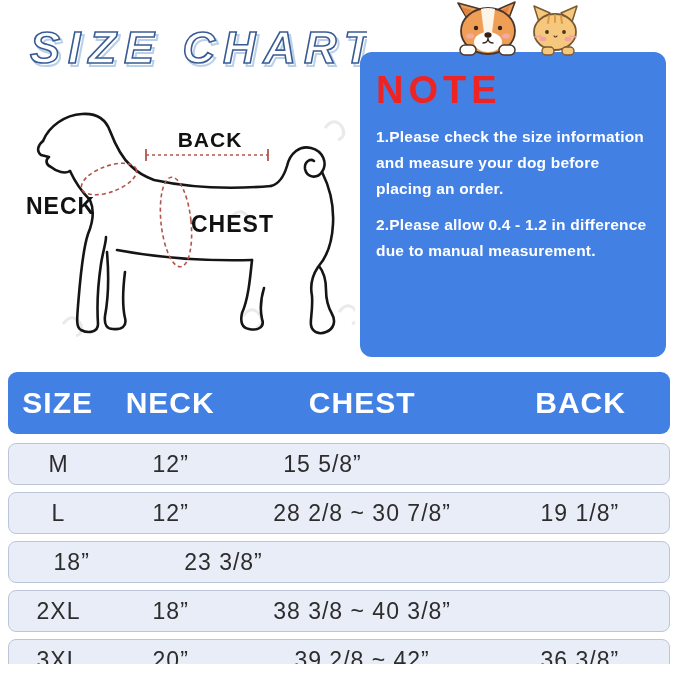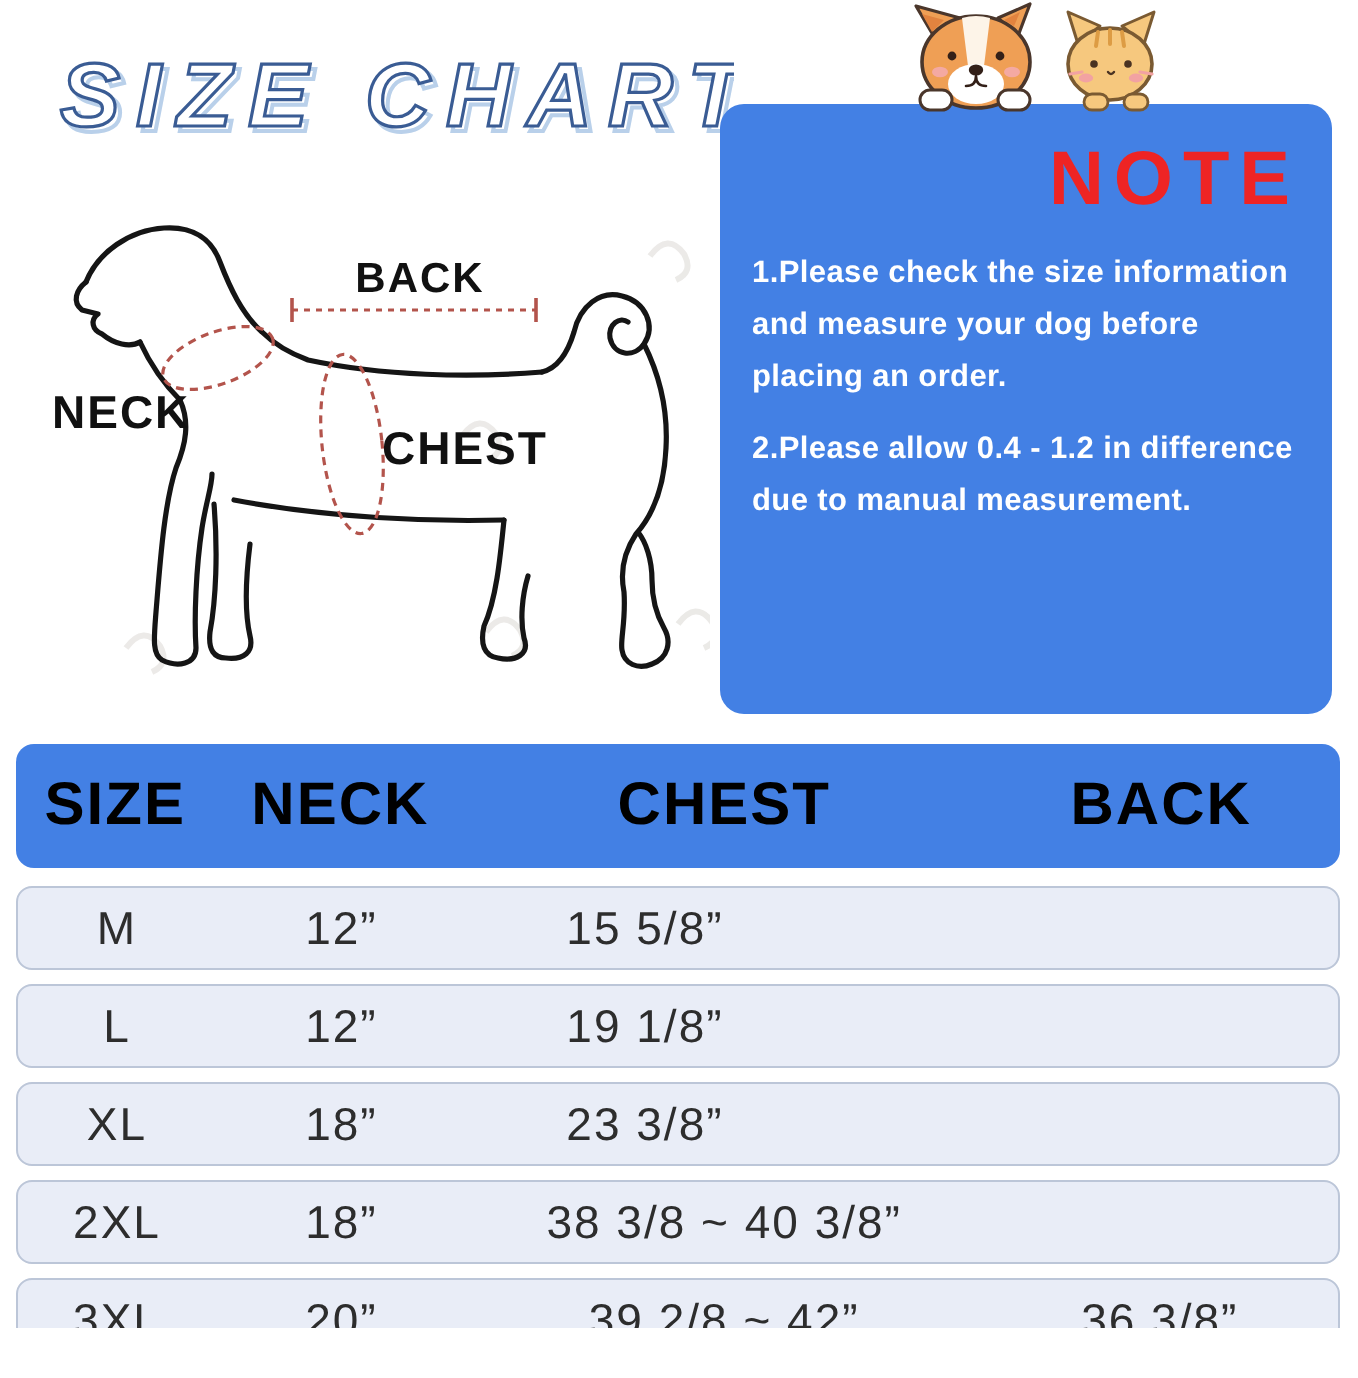--- a/index.html
+++ b/index.html
@@ -13,21 +13,21 @@
   
   .mascots-svg{position:absolute;left:447px;top:1px;z-index:3;}
   
   .note-box{
     position:absolute;left:360px;top:52px;width:306px;height:305px;
     background:#4380e4;border-radius:12px;z-index:2;
     box-sizing:border-box;padding:10px 16px 0 16px;
     color:#ffffff;
   }
   .note-title{
-    margin:4px 0 10px 0;text-align:right;
+    margin:4px 0 10px 0;text-align:left;
     font-size:38px;font-weight:800;letter-spacing:5px;
     color:#ee2424;line-height:48px;
   }
   .note-item{
     margin:0 0 10px 0;font-size:15.5px;font-weight:700;
     line-height:26px;letter-spacing:.2px;
   }
   
   .dog-figure-svg{position:absolute;left:5px;top:100px;z-index:1;}
   .diagram-label{
@@ -35,21 +35,21 @@
     letter-spacing:1px;
   }
   .label-back{left:150px;top:128px;width:120px;text-align:center;font-size:21px;}
   .label-neck{left:26px;top:193px;font-size:23px;}
   .label-chest{left:191px;top:211px;font-size:23px;}
   
   .size-table{position:absolute;left:8px;top:372px;width:662px;z-index:2;}
   .table-header{
     display:flex;align-items:center;height:62px;
     background:#4380e4;border-radius:9px;margin-bottom:9px;
-    color:#000000;font-size:30px;font-weight:600;letter-spacing:1px;
+    color:#ffffff;font-size:30px;font-weight:600;letter-spacing:1px;
   }
   .table-row{
     display:flex;align-items:center;height:42px;
     background:#e9edf7;border:1px solid #bcc6d8;border-radius:8px;
     margin-bottom:7px;box-sizing:border-box;
     color:#2d2d2d;font-size:23px;letter-spacing:1px;
   }
   .col{text-align:center;}
   .c1{width:15%;}
   .c2{width:19%;}
@@ -150,25 +150,25 @@
 
     <div class="table-row">
       <div class="col c1">M</div>
       <div class="col c2">12”</div>
       <div class="col c4">15 5/8”</div>
     </div>
 
     <div class="table-row">
       <div class="col c1">L</div>
       <div class="col c2">12”</div>
+      <div class="col c3">28 2/8 ~ 30 7/8”</div>
       <div class="col c4">19 1/8”</div>
     </div>
 
     <div class="table-row">
-      <div class="col c1">XL</div>
       <div class="col c2">18”</div>
       <div class="col c4">23 3/8”</div>
     </div>
 
     <div class="table-row">
       <div class="col c1">2XL</div>
       <div class="col c2">18”</div>
       <div class="col c3">38 3/8 ~ 40 3/8”</div>
     </div>
 

